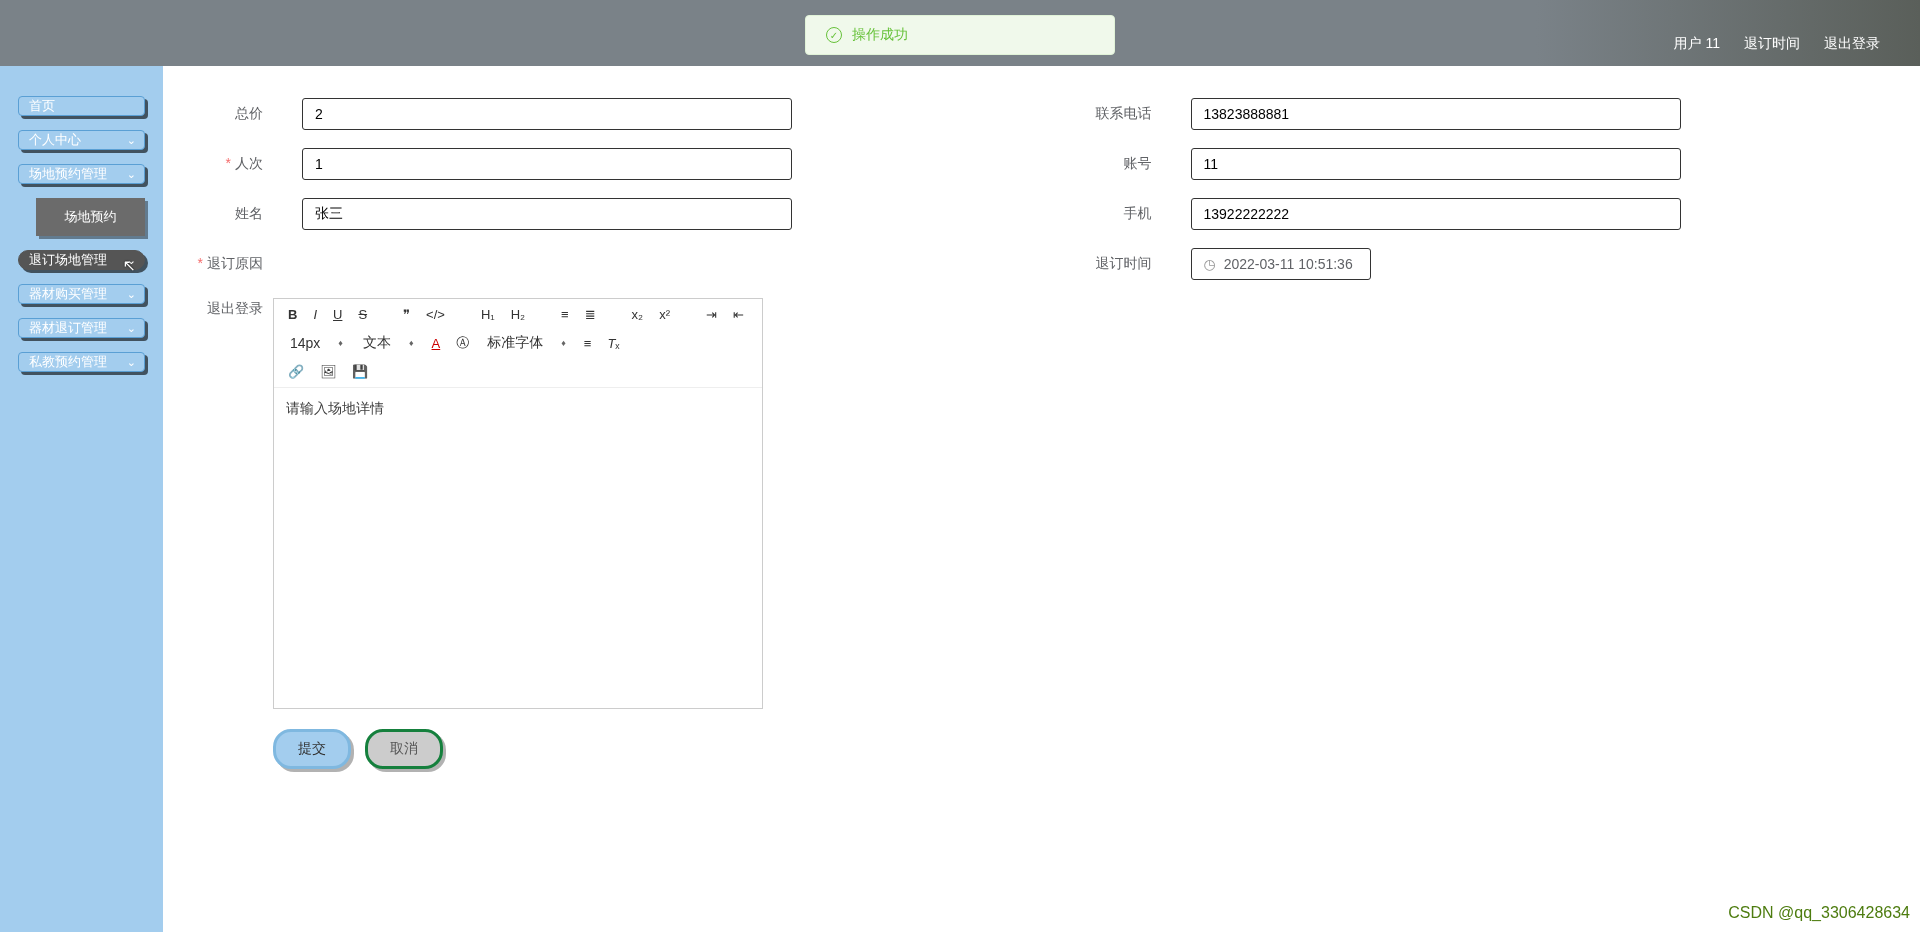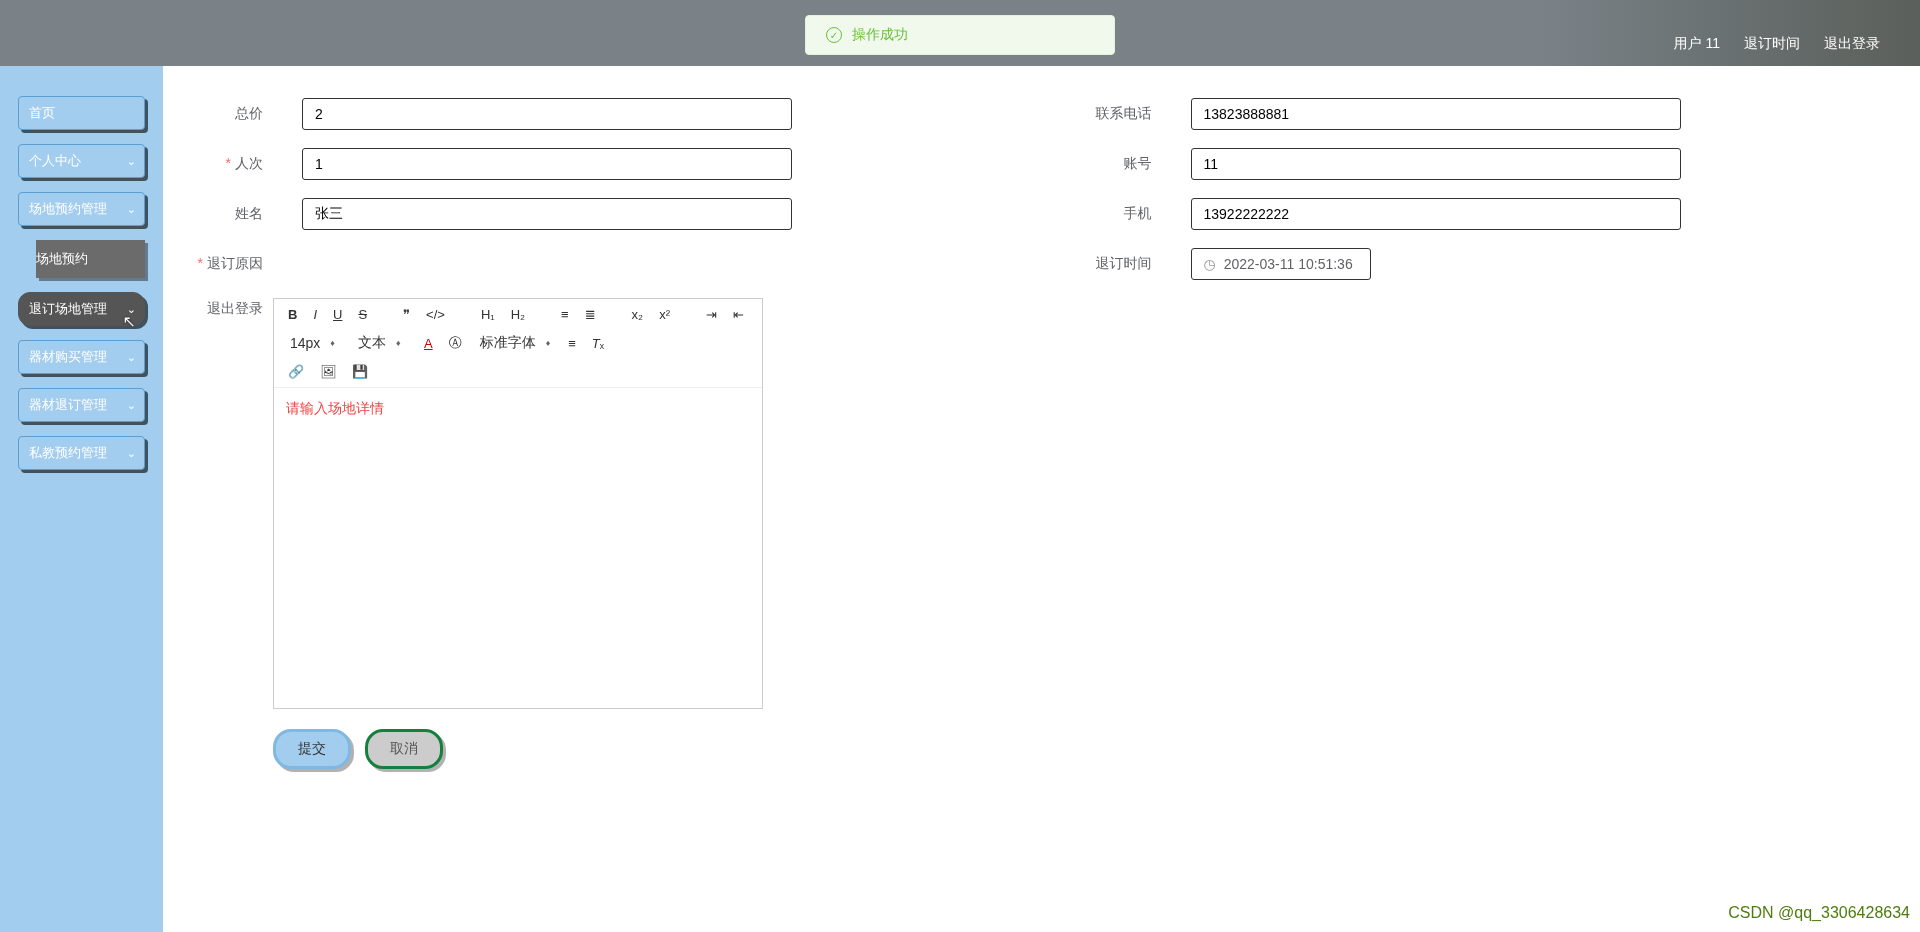--- a/index.html
+++ b/index.html
@@ -51,21 +51,21 @@
       position: fixed;
       left: 0;
       top: 66px;
       bottom: 0;
       width: 163px;
       background: #a3cdee;
       padding-top: 30px;
     }
     .menu-item {
       margin: 0 18px 14px 18px;
-      height: 34px;
+      height: 20px;
       background: #a3cdee;
       border: 1px solid #5a9fd4;
       border-radius: 4px;
       display: flex;
       align-items: center;
       padding: 0 10px;
       color: #fff;
       font-size: 13px;
       cursor: pointer;
       position: relative;
@@ -82,21 +82,21 @@
       right: 8px;
       font-size: 11px;
       color: #fff;
     }
     .submenu-item {
       margin: 0 18px 14px 36px;
       height: 38px;
       background: #6b6b6b;
       display: flex;
       align-items: center;
-      justify-content: flex-start;
+      justify-content: center;
       color: #fff;
       font-size: 13px;
       cursor: pointer;
       box-shadow: 3px 3px 0 rgba(0,0,0,0.4);
     }
     .cursor-icon {
       position: absolute;
       right: 8px;
       bottom: -6px;
       font-size: 16px;
@@ -172,30 +172,30 @@
       cursor: pointer;
       font-size: 13px;
       color: #333;
       display: inline-flex;
       align-items: center;
     }
     .tb-divider { width: 12px; }
     .tb-select {
       display: inline-flex;
       align-items: center;
-      gap: 4px;
+      gap: 12px;
       padding: 2px 6px;
       min-width: 60px;
       color: #333;
     }
     .tb-caret { font-size: 9px; margin-left: 6px; color: #666; }
     .editor-content {
       min-height: 320px;
       padding: 12px;
-      color: #ef4444;
+      color: #404040;
     }
     
     
     .button-row {
       display: flex;
       gap: 14px;
       margin-left: 80px;
       margin-top: 20px;
     }
     .btn {

